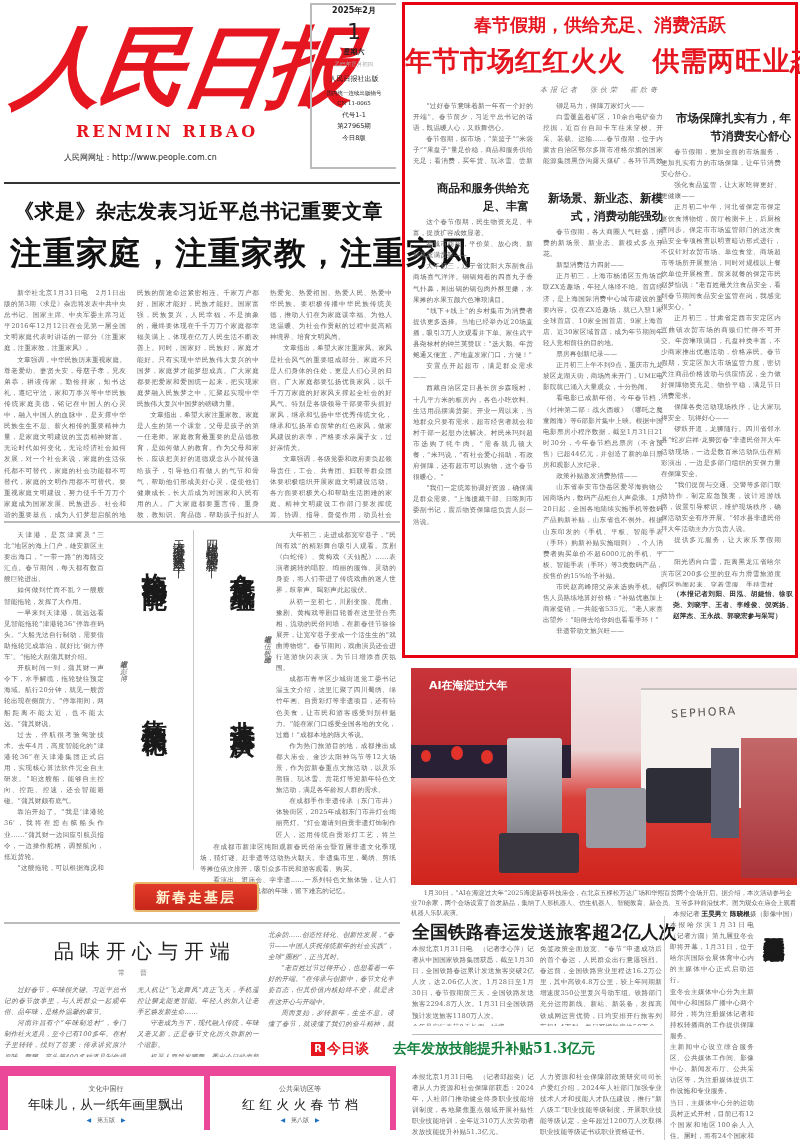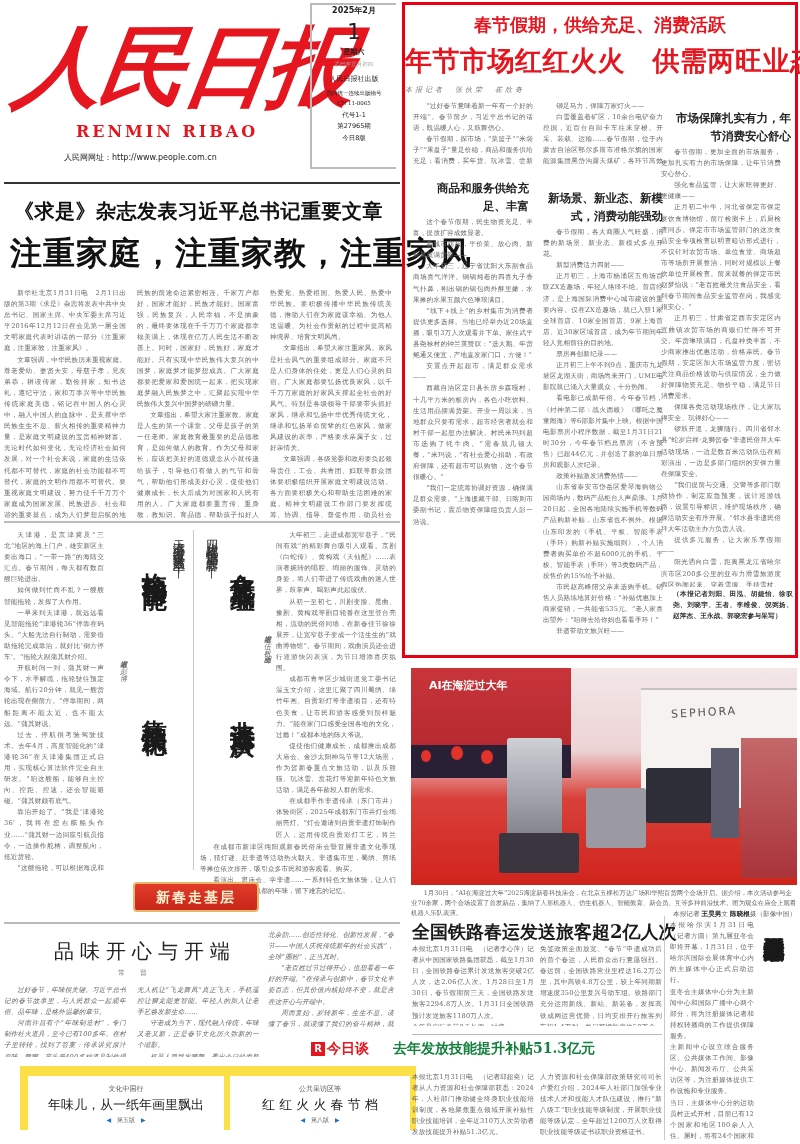--- a/index.html
+++ b/index.html
@@ -44,21 +44,21 @@
   }
   .red-kicker {
     left: 0; top: 8px; width: 100%; text-align: center;
     color: #e5161f; font-size: 18px; font-weight: bold; font-family: "DejaVu Serif", serif;
   }
   .red-head {
     left: 0; top: 38px; width: 100%; text-align: center;
     color: #e5161f; font-size: 27px; font-weight: bold; font-family: "DejaVu Sans", sans-serif;
     letter-spacing: 0.5px; white-space: nowrap;
   }
-  .byline { font-size: 7px; color: #777; letter-spacing: 3px; text-align: left; font-style: italic; }
+  .byline { font-size: 7px; color: #777; letter-spacing: 3px; text-align: center; font-style: italic; }
   .subhead {
     font-family: "DejaVu Sans", sans-serif; font-weight: bold; color: #222;
     font-size: 11.5px; line-height: 18px;
   }
 
   
   .xi-kicker {
     left: 14px; top: 198px; font-size: 20px; font-family: "DejaVu Sans", sans-serif;
     font-weight: bold; color: #111; white-space: nowrap; letter-spacing: 0.5px;
   }
@@ -123,21 +123,21 @@
   .today-talk {
     left: 311px; top: 1040px; font-size: 14px; font-weight: bold; color: #e5161f;
     font-family: "DejaVu Sans", sans-serif; white-space: nowrap;
   }
   .today-talk .rbox {
     display: inline-block; width: 14px; height: 14px; background: #e5161f; color: #fff; font-size: 10px;
     text-align: center; line-height: 14px; margin-right: 2px; vertical-align: 1px;
   }
 
   .footer-band {
-    left: 20px; top: 1066px; width: 396px; height: 64px; background: #fde047;
+    left: 0; top: 1066px; width: 396px; height: 64px; background: #ec4899;
   }
   .teaser {
     position: absolute; top: 10px; height: 56px; background: #fff; text-align: center;
   }
   .teaser .t-label { font-size: 7px; color: #555; margin-top: 8px; font-family: "DejaVu Serif", serif; }
   .teaser .t-title { font-size: 13px; color: #1a1a1a; font-family: "DejaVu Sans", sans-serif; margin-top: 2px; white-space: nowrap; }
   .teaser .t-page { font-size: 6px; color: #666; margin-top: 2px; }
   .teaser .arr { color: #1f6fbf; font-size: 6px; margin: 0 6px; }
 
   .vcol-head {
@@ -205,21 +205,21 @@
 <div class="vline" style="left:193px;top:530px;height:340px"></div>
 
 <div class="abs vkicker" style="left:203px;top:530px;font-size:12.5px;letter-spacing:2px">四川成都特色活动庆新春——</div>
 <div class="abs vhead" style="left:226px;top:553px;font-size:25px;letter-spacing:3px">文化显底蕴</div>
 <div class="abs vhead" style="left:226px;top:700px;font-size:25px;letter-spacing:3px">非遗添喜庆</div>
 <div class="abs vbyline" style="left:262px;top:630px">本报记者　伍　帆　王明峰</div>
 <div class="abs body-text" style="left:276px;top:530px;width:120px;height:310px">
   <p>大年初三，走进成都宽窄巷子，“民间有戏”的精彩舞台吸引人观看。京剧《白蛇传》、黄梅戏《天仙配》……表演者婉转的唱腔、绚丽的服饰、灵动的身姿，将人们带进了传统戏曲的迷人世界，鼓掌声、喝彩声此起彼伏。</p>
   <p>从初一至初七，川剧变脸、昆曲、豫剧、黄梅戏等剧目轮番在这里登台亮相，流动的民俗同墙，在新春佳节徐徐展开，让宽窄巷子变成一个活生生的“戏曲博物馆”。春节期间，戏曲演员还会进行巡游快闪表演，为节日增添喜庆氛围。</p>
   <p>成都市青羊区少城街道党工委书记温玉文介绍，这里汇聚了四川蜀绣、绵竹年画、自贡彩灯等非遗项目，还有特色美食，让市民和游客感受到别样魅力。“能在家门口感受全国各地的文化，过瘾！”成都本地的陈大爷说。</p>
-  <p>促使他们健康成长，成都推出成都大庙会、金沙太阳神鸟节等12大场景，作为贺新春重点文旅活动，以及乐熊猫、玩冰雪、赏花灯等迎新年特色文旅活动，满足各年龄段人群的需求。</p>
+  <p>作为热门旅游目的地，成都推出成都大庙会、金沙太阳神鸟节等12大场景，作为贺新春重点文旅活动，以及乐熊猫、玩冰雪、赏花灯等迎新年特色文旅活动，满足各年龄段人群的需求。</p>
   <p>在成都手作非遗传承（东门市井）体验街区，2025年成都东门市井灯会绚丽亮灯。“灯会邀请到自贡非遗灯饰制作匠人，运用传统自贡彩灯工艺，将兰花、凤凰、仕鹤以及蛇等元素化为一盏盏精美灯饰。”东门市井文化旅游有限公司董事长刘霞介绍，街区还推出蜀绣、蜀锦等非遗体验活动，让更多人领略四川深厚的文化底蕴。</p>
 </div>
 <div class="abs body-text" style="left:200px;top:842px;width:196px;height:66px">
   <p>在成都市新津区纯阳观新春民俗庙会暨首届非遗文化季现场，猜灯谜、赶非遗等活动热火朝天。非遗集市里，蜀绣、剪纸等摊位依次排开，吸引众多市民和游客观看、购买。</p>
   <p>看演出、逛庙会、学非遗……一系列特色文旅体验，让人们沉浸式体验四川和成都的年味，留下难忘的记忆。</p>
 </div>
 
 <div class="abs spring-badge">
   <span>新春走基层</span>
 </div>

